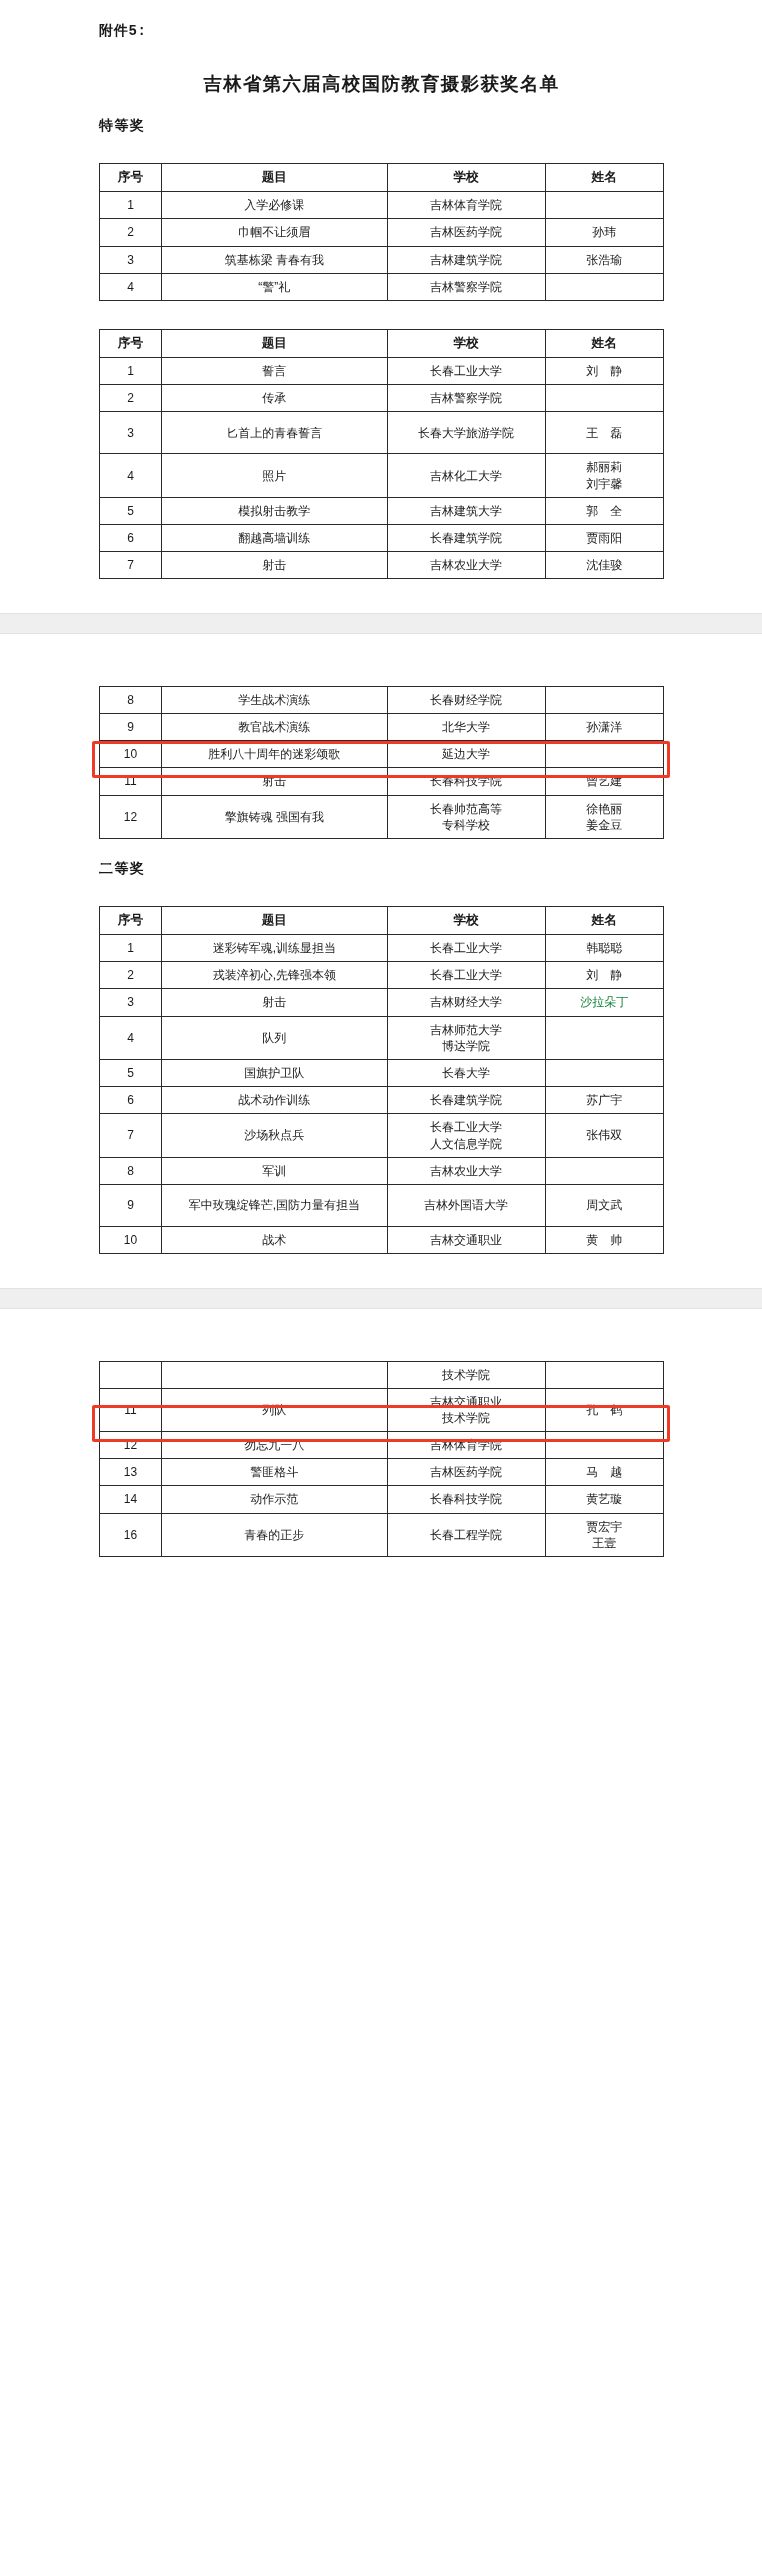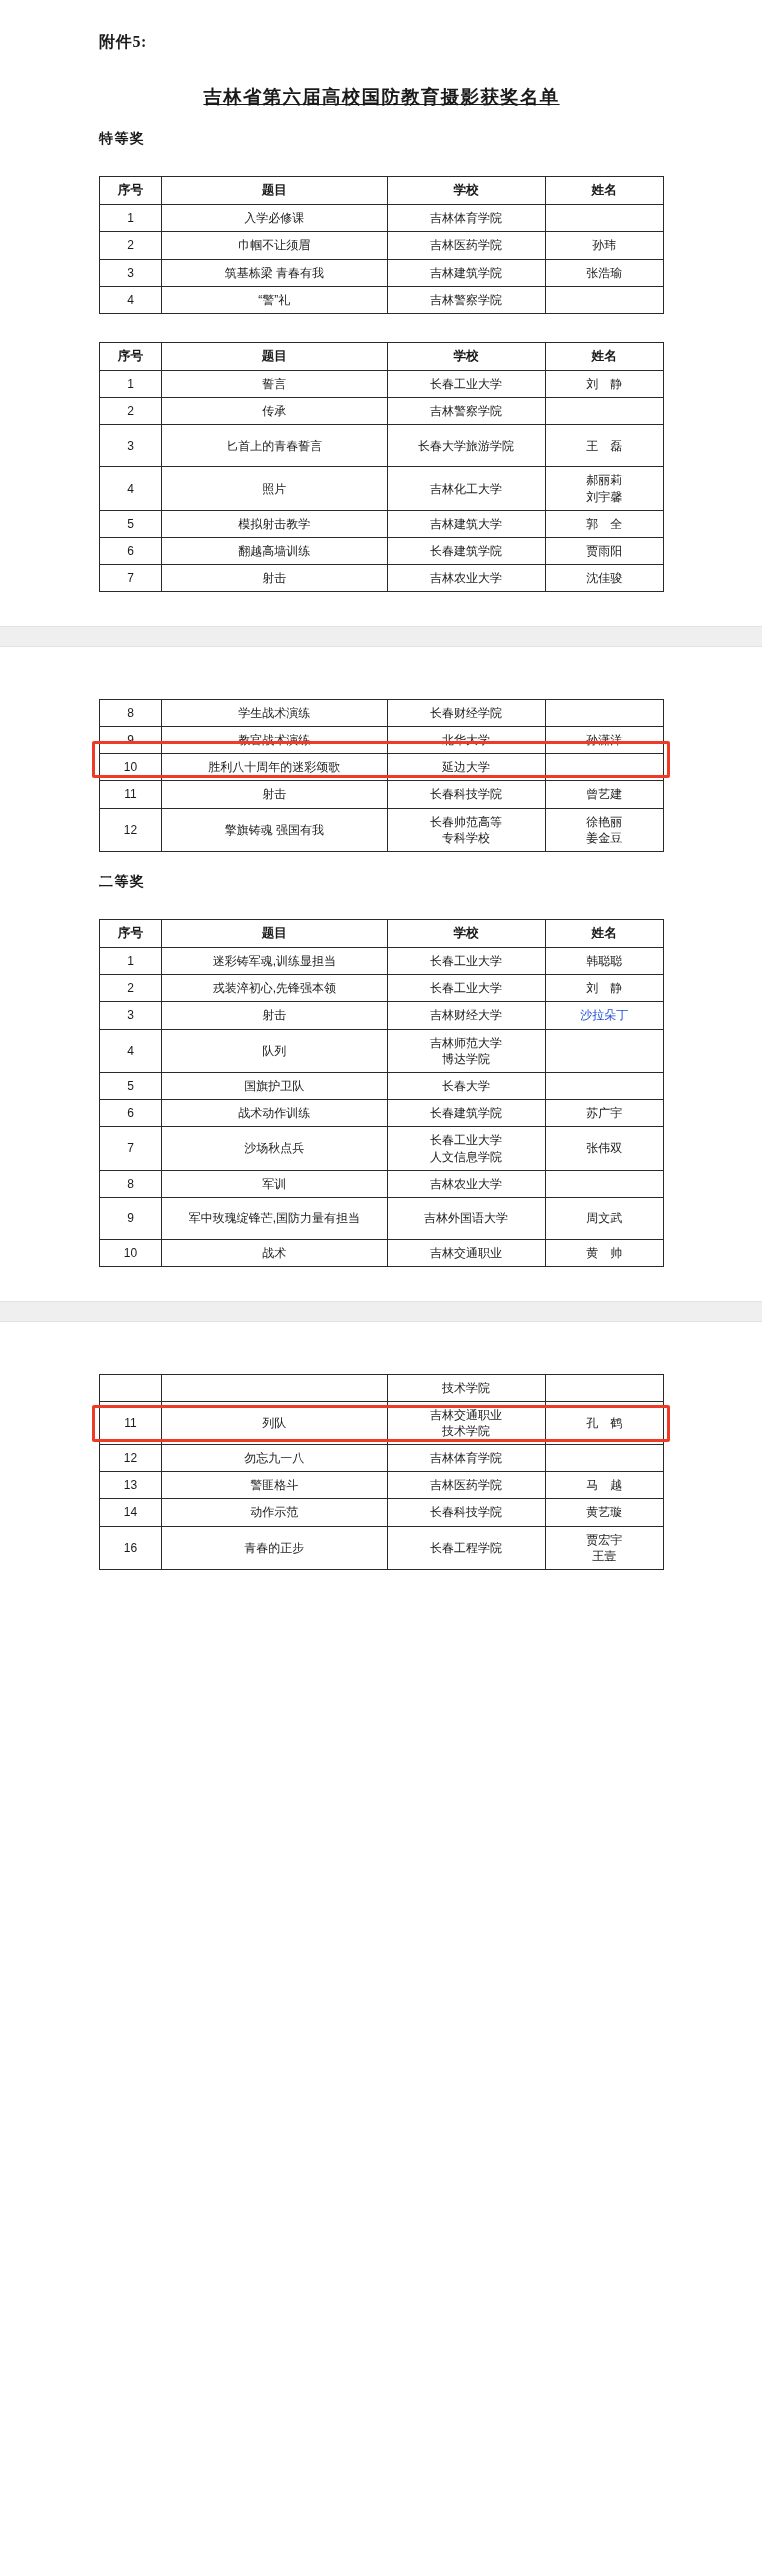--- a/index.html
+++ b/index.html
@@ -24,36 +24,35 @@
     padding: 0 99px;
     box-sizing: border-box;
   }
   .gap {
     height: 18.4px;
     background: #efefef;
     border-top: 0.7px solid #e2e2e2;
     border-bottom: 0.7px solid #e2e2e2;
   }
   .attach-label {
-    font-size: 16px;
+    font-size: 14px;
     font-weight: bold;
     letter-spacing: 0.7px;
-    padding-top: 32px;
+    padding-top: 22px;
     padding-bottom: 12.7px;
-    font-family: Liberation Serif, serif;
+    font-family: Liberation Mono, monospace;
   }
   .doc-title {
     text-align: center;
     font-size: 18.4px;
     font-weight: bold;
     letter-spacing: 1.4px;
     margin-top: 18.4px;
     margin-bottom: 7px;
     font-family: "Liberation Sans", sans-serif;
-    text-decoration: underline;
   }
   .award-heading {
     text-align: left;
     font-size: 14px;
     font-weight: bold;
     letter-spacing: 1.4px;
     margin-top: 21px;
     margin-bottom: 8.5px;
     font-family: "Liberation Sans", sans-serif;
   }
@@ -87,21 +86,21 @@
   .row-h { height: 24px; }
 
   .highlight-box {
     position: absolute;
     border: 3.5px solid #ef3a26;
     border-radius: 2.1px;
     box-sizing: border-box;
     pointer-events: none;
   }
   .faded {
-    color: #1d4ed8;
+    color: #15803d;
   }
   .spacer-bottom { height: 21px; }
   .spacer-top { height: 24px; }
   .sect-pad-bottom { padding-bottom: 34px; }
 </style>
 </head>
 <body>
 
 <div class="page">
 

